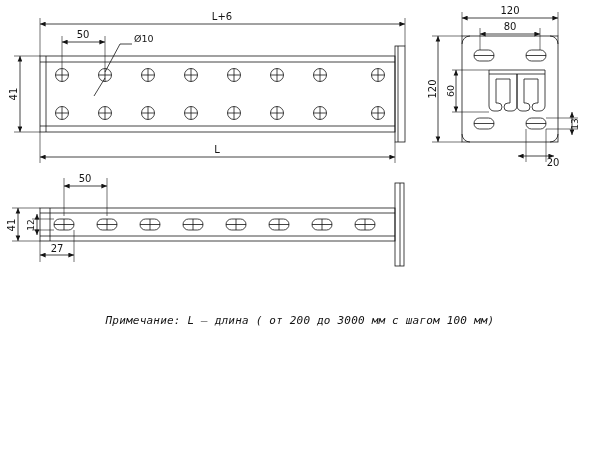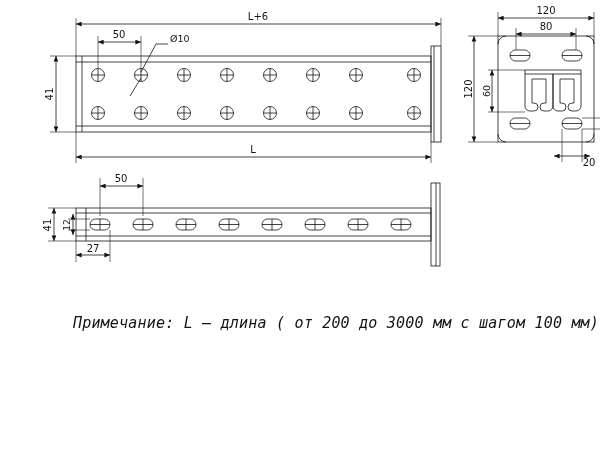--- a/index.html
+++ b/index.html
@@ -11,38 +11,37 @@
     width: 600px;
     height: 450px;
     font-family: "DejaVu Sans", sans-serif;
     color: #1a1a1a;
     overflow: hidden;
   }
   #stage {
     position: relative;
     width: 556px;
     height: 450px;
-    margin-left: 36px;
   }
   svg#drawing {
     position: absolute;
     left: 0;
     top: 0;
     width: 600px;
     height: 450px;
   }
   .note {
     position: absolute;
     left: 0;
     top: 314px;
     width: 600px;
     text-align: center;
     font-family: "DejaVu Sans Mono", monospace;
     font-style: italic;
-    font-size: 15px;
+    font-size: 11px;
     letter-spacing: 0.2px;
     color: #141414;
     white-space: pre;
   }
   text {
     font-family: "DejaVu Sans", sans-serif;
     fill: #141414;
   }
 </style>
 </head>

